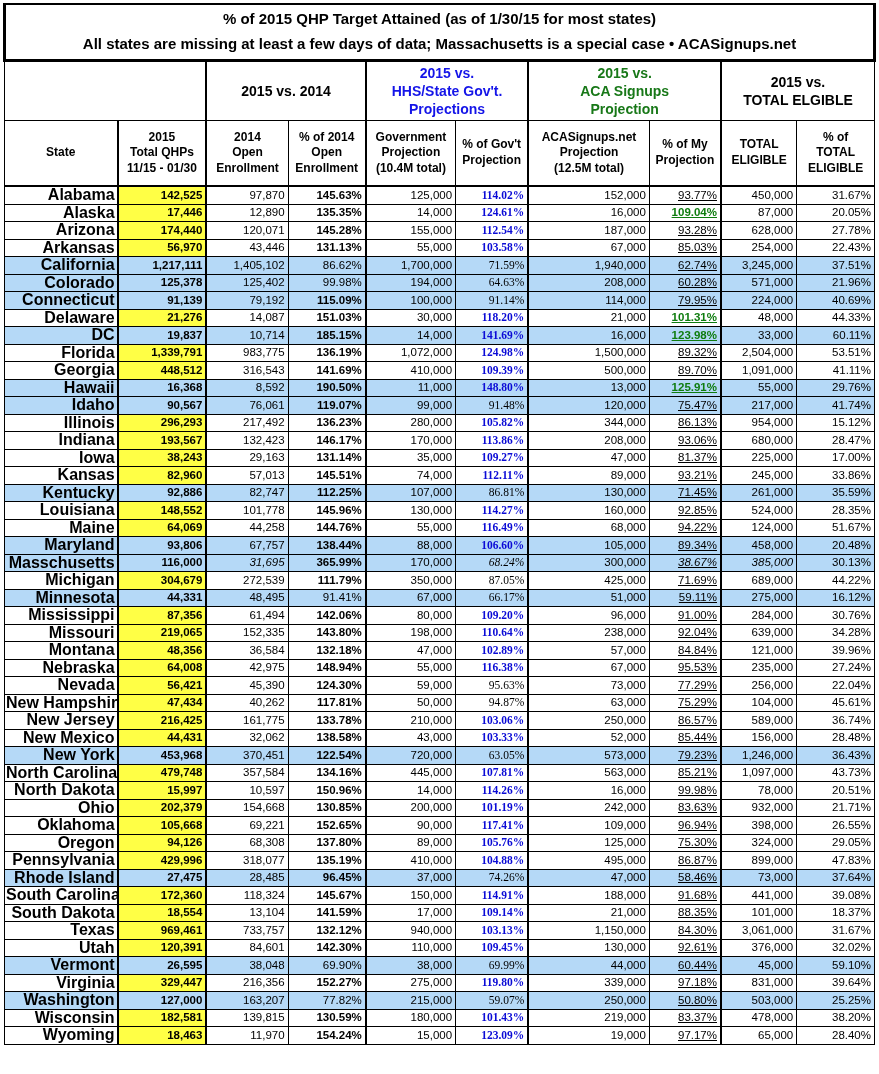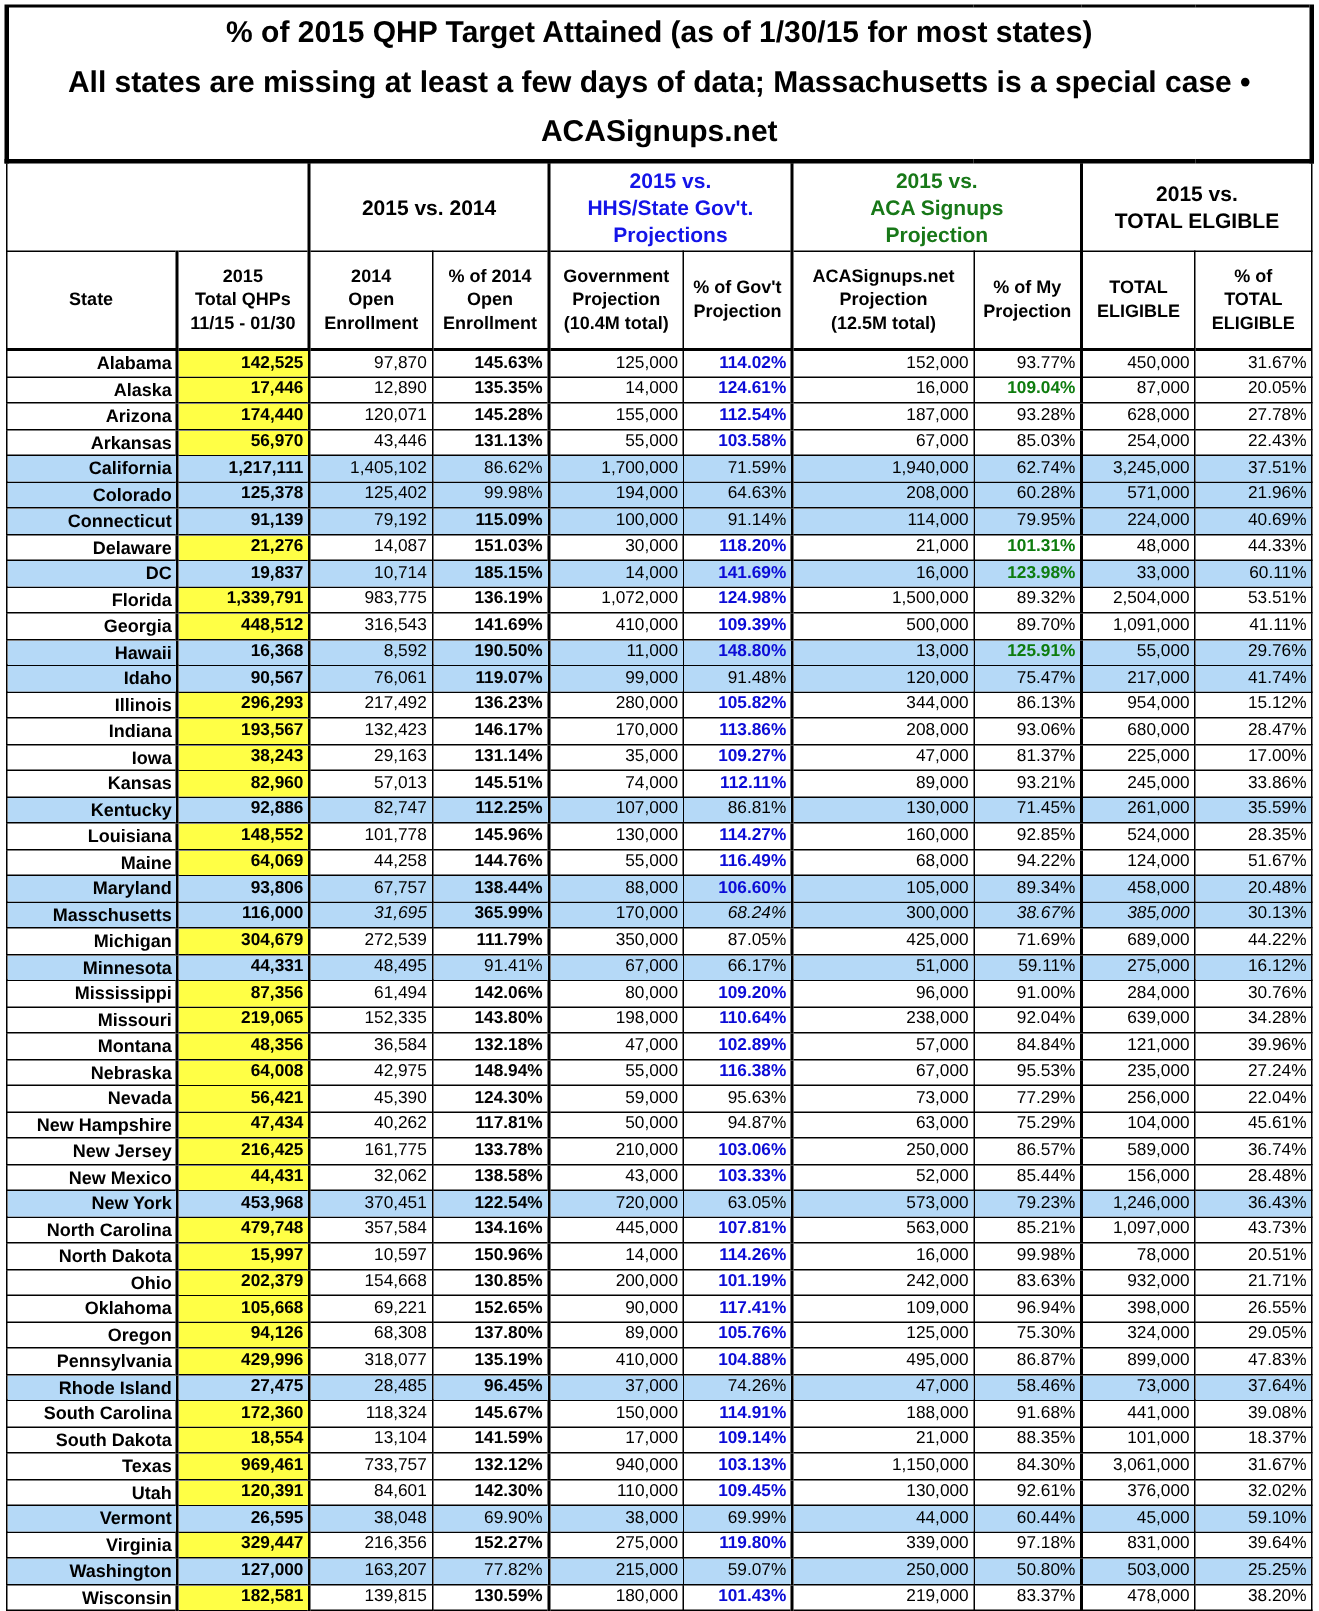--- a/index.html
+++ b/index.html
@@ -13,21 +13,21 @@
     border-collapse:collapse;table-layout:fixed;
     margin:3px 0 0 3px;width:873px;
   }
   td,th{border:1px solid #000;overflow:hidden;white-space:nowrap;}
   
   .bl2{border-left-width:2px;}
   
   td.title-cell{
     border:3px solid #000;border-top-width:2px;
     height:52px;text-align:center;vertical-align:middle;
-    font-size:20px;font-weight:bold;color:#000;line-height:1.65;
+    font-size:15px;font-weight:bold;color:#000;line-height:1.65;
     white-space:pre-line;
   }
   
   tr.group-row th{
     height:56px;background:#fff;text-align:center;vertical-align:middle;
     font-size:14px;font-weight:bold;white-space:pre-line;line-height:1.3;
   }
   .g-black{color:#000000;}
   .g-blue{color:#1414e8;}
   .g-green{color:#187818;}
@@ -39,28 +39,28 @@
   }
   th.yellow-head{background:#ffff45;}
   th.blue-head{color:#1414e8;}
   th.green-head{color:#187818;}
   
   tr.data-row td{
     height:16.5px;font-size:11.5px;text-align:right;
     padding:0 3px 0 1px;vertical-align:middle;color:#000;
     position:relative;line-height:1;
   }
-  tr.data-row td.c-state{font-weight:bold;font-size:12px;padding-right:2px;}
+  tr.data-row td.c-state{font-weight:bold;font-size:16px;padding-right:2px;}
   tr.data-row td.c-qhp{font-weight:bold;padding-left:20px;}
   td.bg-yellow{background:#ffff45;}
   tr.row-sbm td{background:#b5d9f7;}
   .bold{font-weight:bold;}
-  .t-blue{color:#4a4adf;}
+  .t-blue{color:#4a4adf;font-family:Liberation Serif, serif;}
   .t-blue.bold{color:#0b0bd6;}
-  .t-green{color:#2e9c2e;}
+  .t-green{color:#2e9c2e;text-decoration:underline;}
   .t-green.bold{color:#0e7c0e;}
   .ital{font-style:italic;color:#3d3d3d;font-weight:normal;}
 </style>
 </head>
 <body>
 
 <div class="sheet">
   <table class="grid">
     <colgroup>
       <col style="width:112px">

